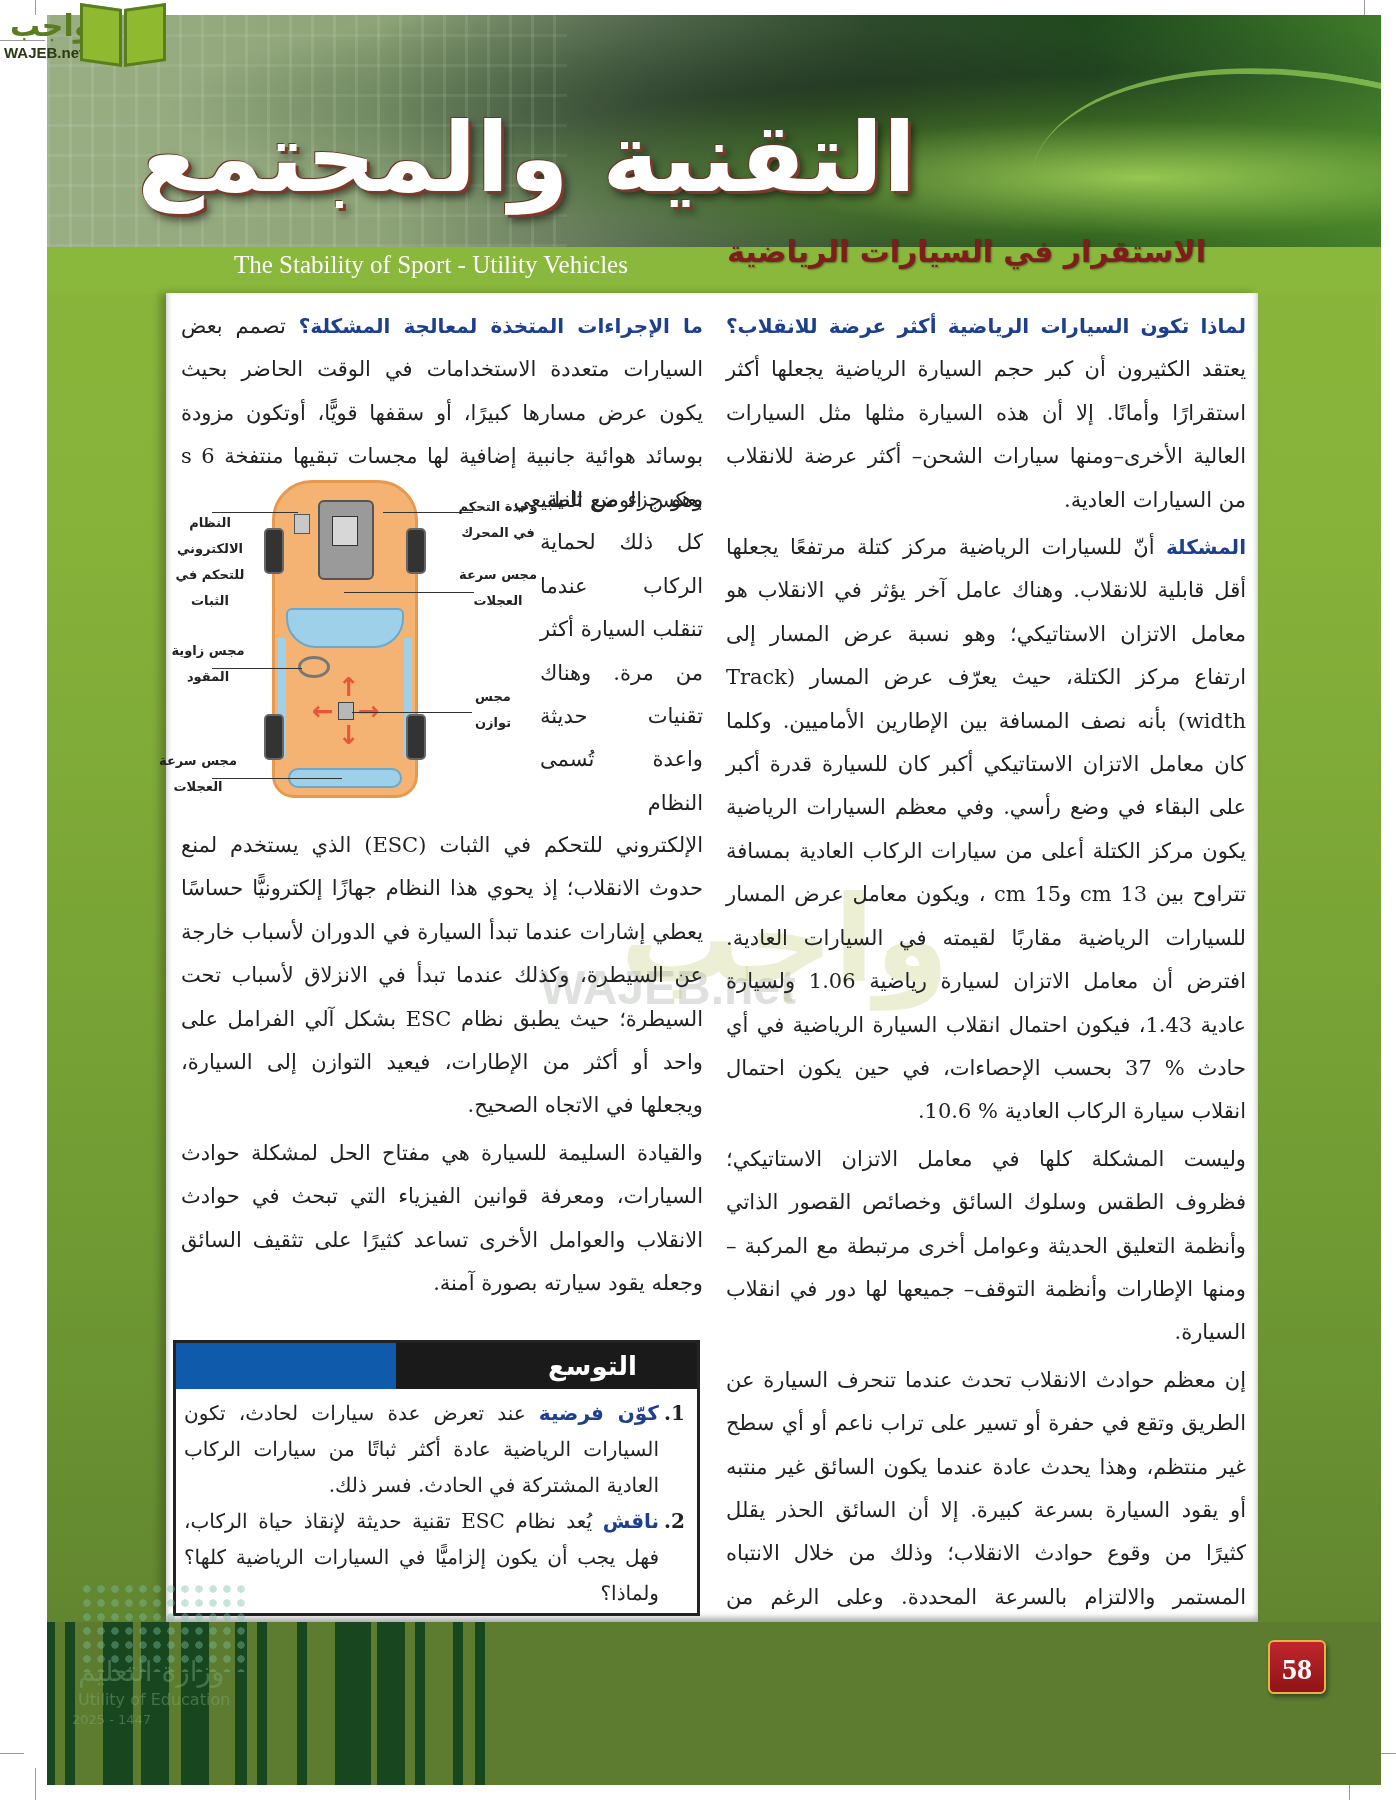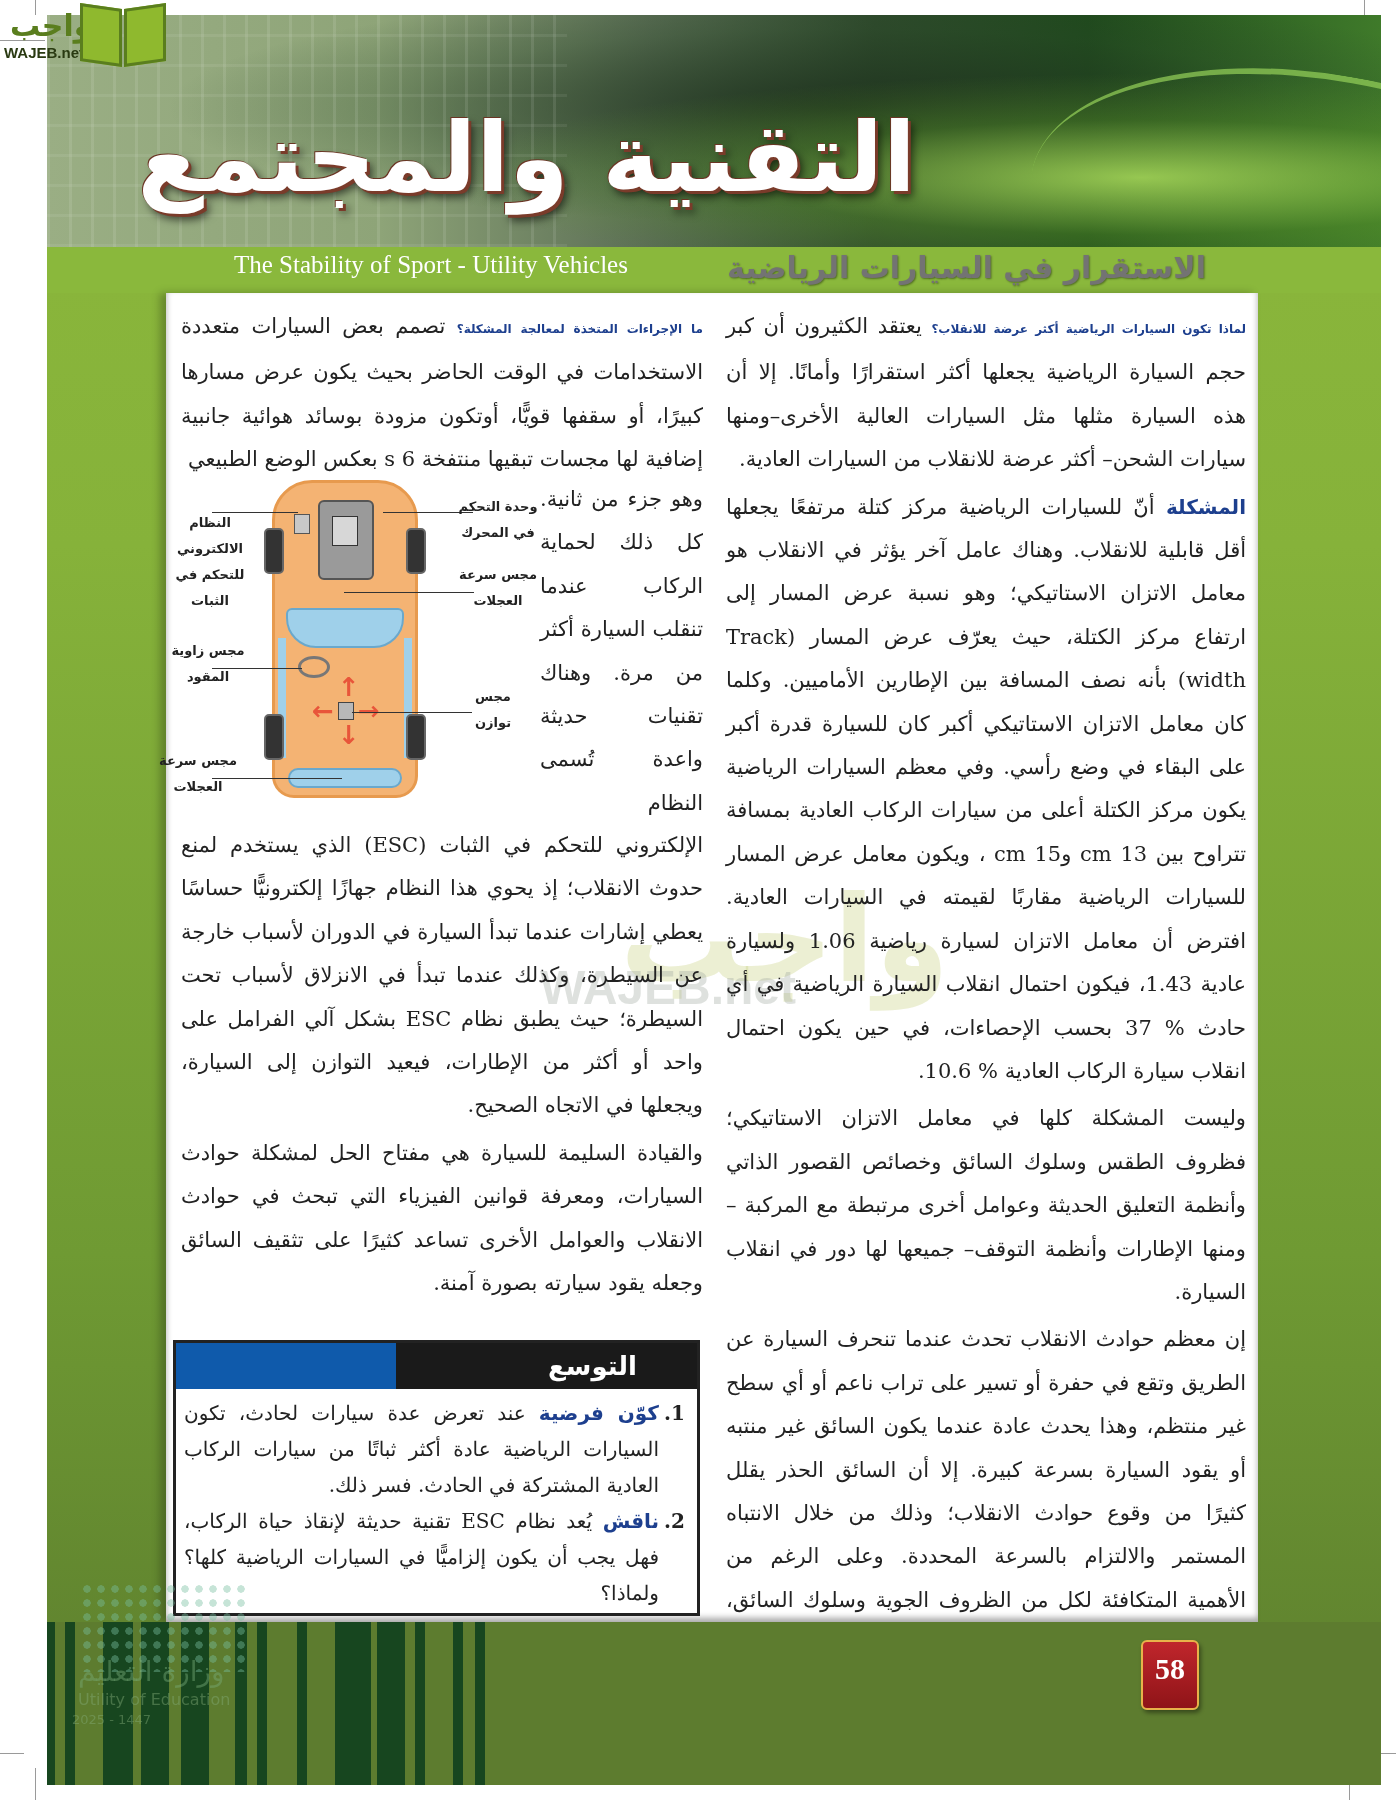--- a/index.html
+++ b/index.html
@@ -44,41 +44,41 @@
   .subtitle-bar {
     position: absolute; left: 47px; top: 247px; width: 1334px; height: 46px;
     background: #8ab83c;
   }
   .subtitle-en {
     position: absolute; left: 234px; top: 251px;
     font-family: "Liberation Serif", serif; font-weight: normal; font-size: 25px; color: #ffffff;
     white-space: nowrap;
   }
   .subtitle-ar {
-    position: absolute; right: 190px; top: 250px; direction: rtl;
-    font-weight: bold; font-size: 30px; color: #737373; white-space: nowrap;
+    position: absolute; right: 190px; top: 234px; direction: rtl;
+    font-weight: bold; font-size: 30px; color: #7f1d1d; white-space: nowrap;
     text-shadow: 1px 1px 2px rgba(0,0,0,0.4);
   }
 
   .content-panel {
     position: absolute; left: 166px; top: 293px; width: 1092px; height: 1329px;
     background: #ffffff;
     box-shadow: -6px 0 8px rgba(0,0,0,0.25), 0 -4px 6px rgba(0,0,0,0.35) inset;
   }
 
   .col {
     position: absolute; direction: rtl; text-align: justify;
     font-family: "DejaVu Serif", serif; font-size: 21px; line-height: 43.4px; color: #222;
   }
   .col-right { left: 726px; top: 305px; width: 520px; }
   .col-left-top { left: 181px; top: 305px; width: 522px; }
   .col-left-narrow { left: 540px; top: 478px; width: 163px; }
   .col-left-bottom { left: 181px; top: 824px; width: 522px; }
 
-  .q { color: #1d3f8e; font-weight: bold; font-family: "DejaVu Sans", sans-serif; font-size: 12px; }
+  .q { color: #1d3f8e; font-weight: bold; font-family: "DejaVu Sans", sans-serif; font-size: 20px; }
   .hl { color: #1d3f8e; font-weight: bold; font-family: "DejaVu Sans", sans-serif; font-size: 20px; }
   .para { margin-bottom: 4px; }
 
   
   .diagram { position: absolute; left: 168px; top: 478px; width: 372px; height: 342px; }
   .car-body {
     position: absolute; left: 104px; top: 2px; width: 146px; height: 318px;
     background: #f4b373; border: 3px solid #e79a4e; border-radius: 40px 40px 22px 22px;
   }
   .car-windshield {
@@ -140,21 +140,21 @@
   .watermark-moe {
     position: absolute; left: 80px; top: 1582px; width: 170px; height: 90px;
     background-image: radial-gradient(circle, rgba(120,190,160,0.6) 35%, rgba(0,0,0,0) 40%);
     background-size: 14px 14px; opacity: 0.7;
   }
   .moe-ar { position: absolute; left: 78px; top: 1655px; font-size: 28px; color: rgba(120,170,120,0.45); direction: rtl; font-family: "DejaVu Sans", sans-serif; }
   .moe-en { position: absolute; left: 78px; top: 1690px; font-size: 16px; color: rgba(130,170,120,0.45); font-family: "DejaVu Sans", sans-serif; }
   .moe-year { position: absolute; left: 72px; top: 1712px; font-size: 13px; color: rgba(130,170,120,0.45); font-family: "DejaVu Sans", sans-serif; }
 
   .page-badge {
-    position: absolute; left: 1141px; top: 1640px; width: 58px; height: 70px;
+    position: absolute; left: 1268px; top: 1640px; width: 58px; height: 54px;
     background: linear-gradient(180deg, #c0262c 0%, #8f1418 100%);
     border: 2px solid #e8b24a; border-radius: 6px;
     color: #fff; font-family: "Liberation Serif", serif; font-weight: bold; font-size: 30px;
     text-align: center; line-height: 54px; box-shadow: 2px 3px 4px rgba(0,0,0,0.4);
   }
 
   
   .wajeb-logo { position: absolute; left: 0; top: 0; width: 190px; height: 70px; }
   .wajeb-ar { position: absolute; left: 10px; top: 8px; font-size: 30px; font-weight: bold; color: #5a7e1e; direction: rtl; font-family: "DejaVu Sans", sans-serif; }
   .wajeb-en { position: absolute; left: 4px; top: 44px; font-size: 15px; font-weight: bold; color: #2a3a12; font-family: "Liberation Sans", sans-serif; }

